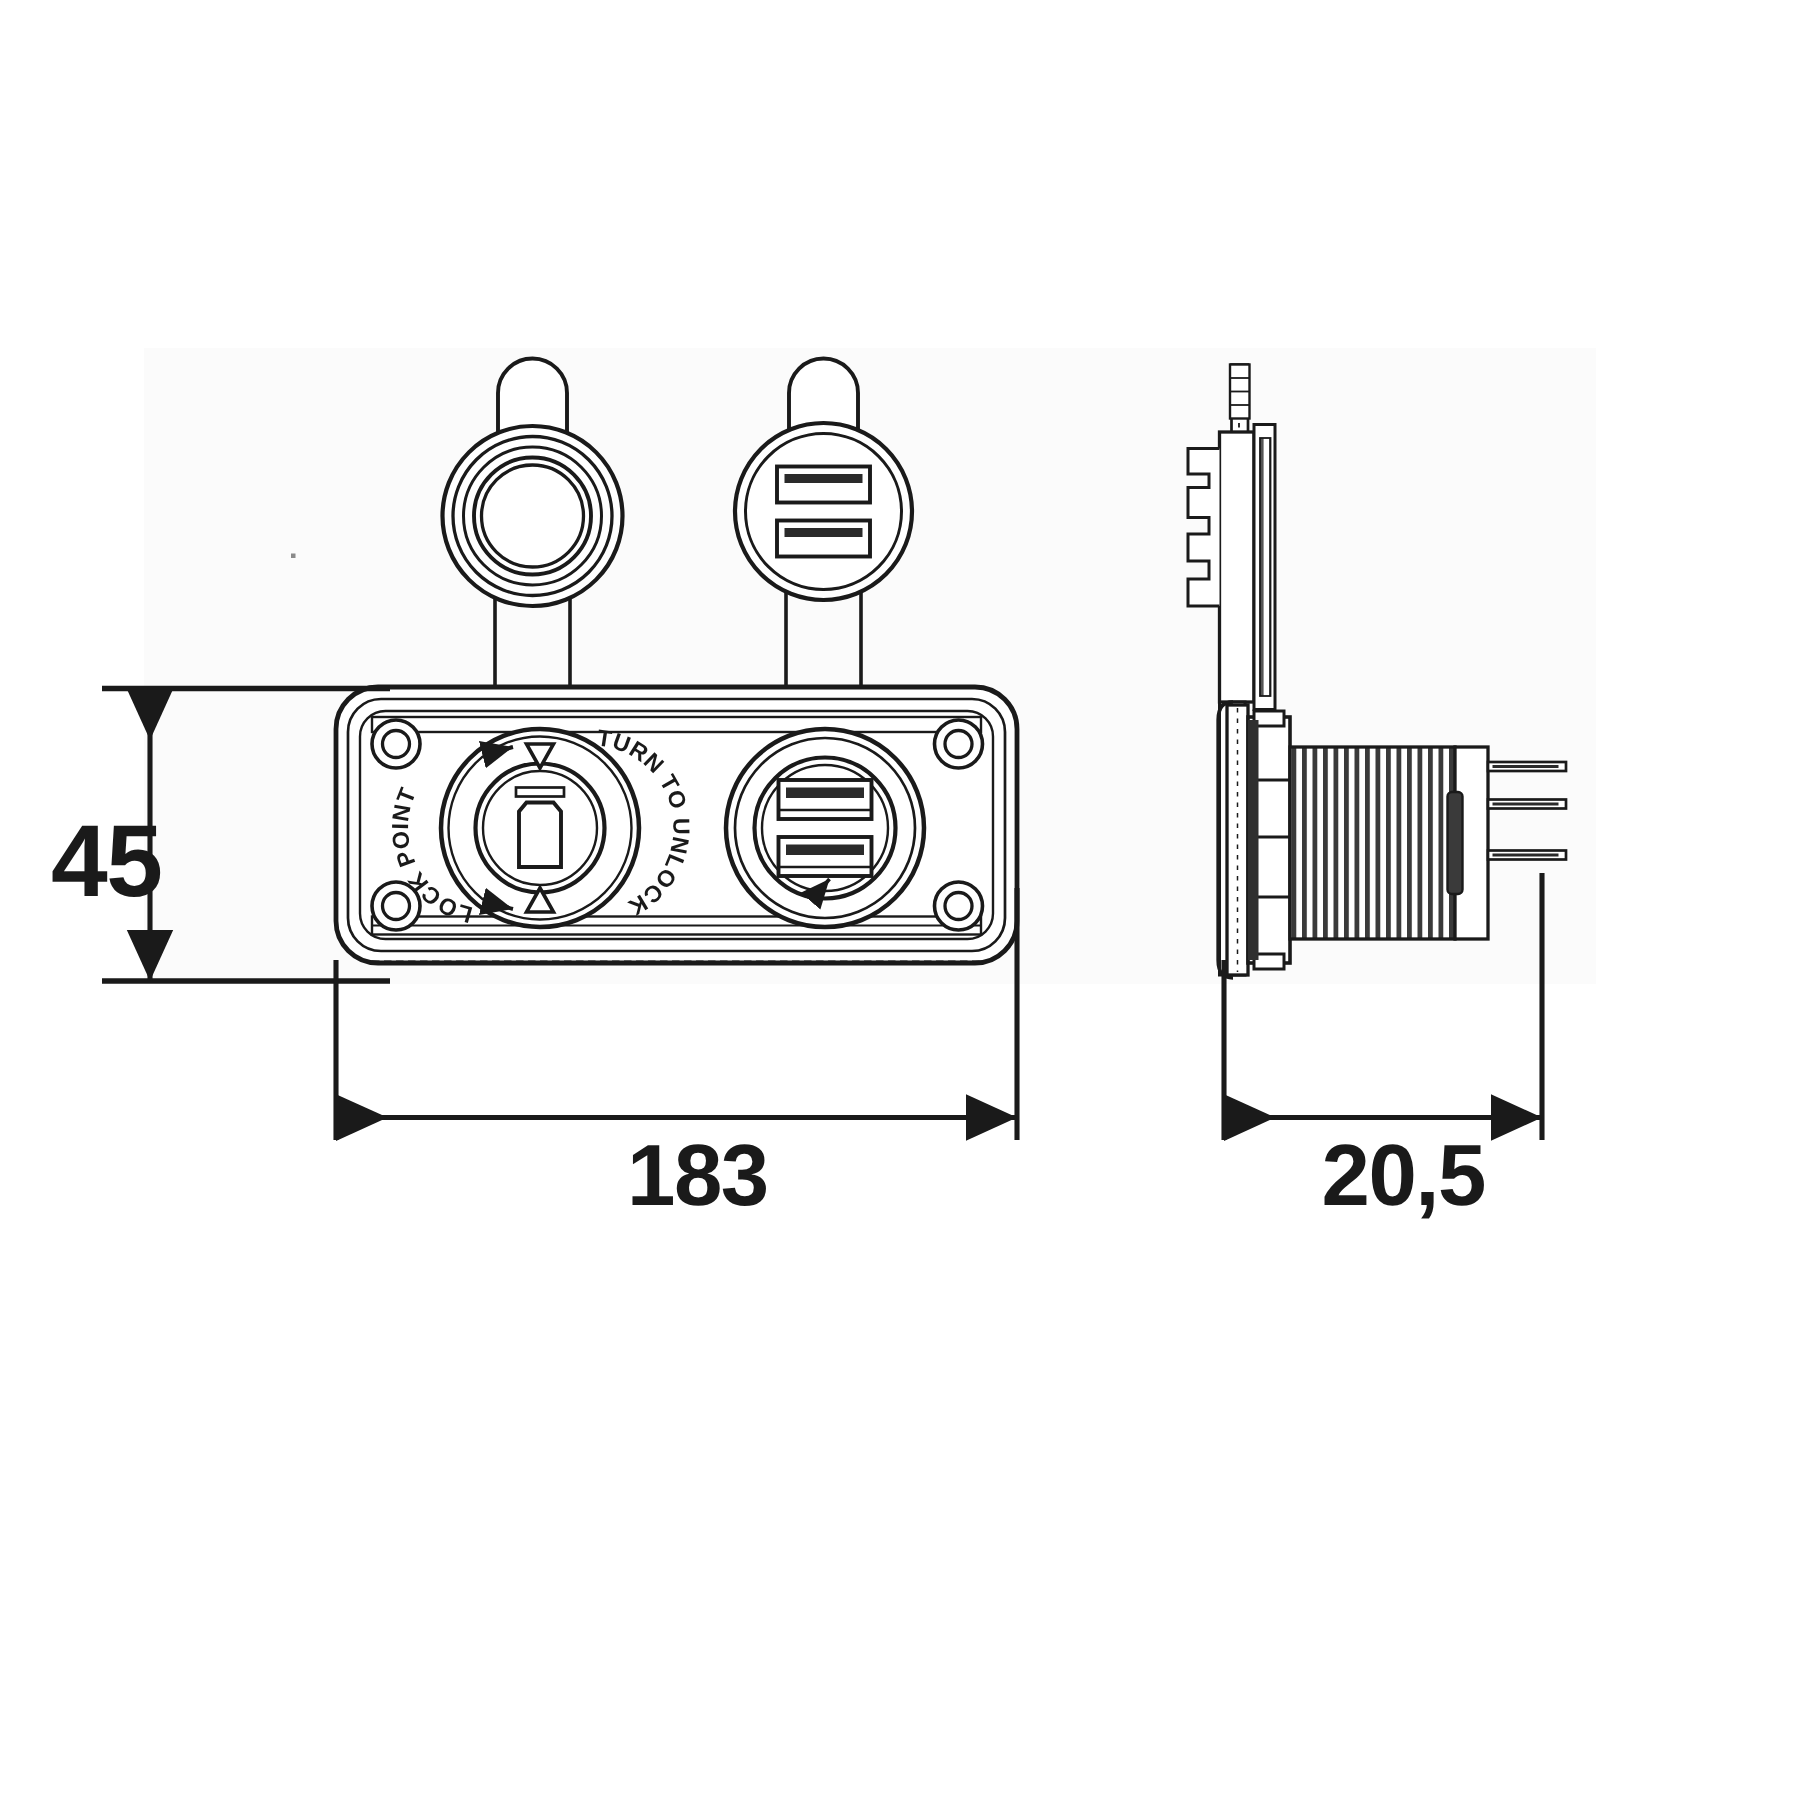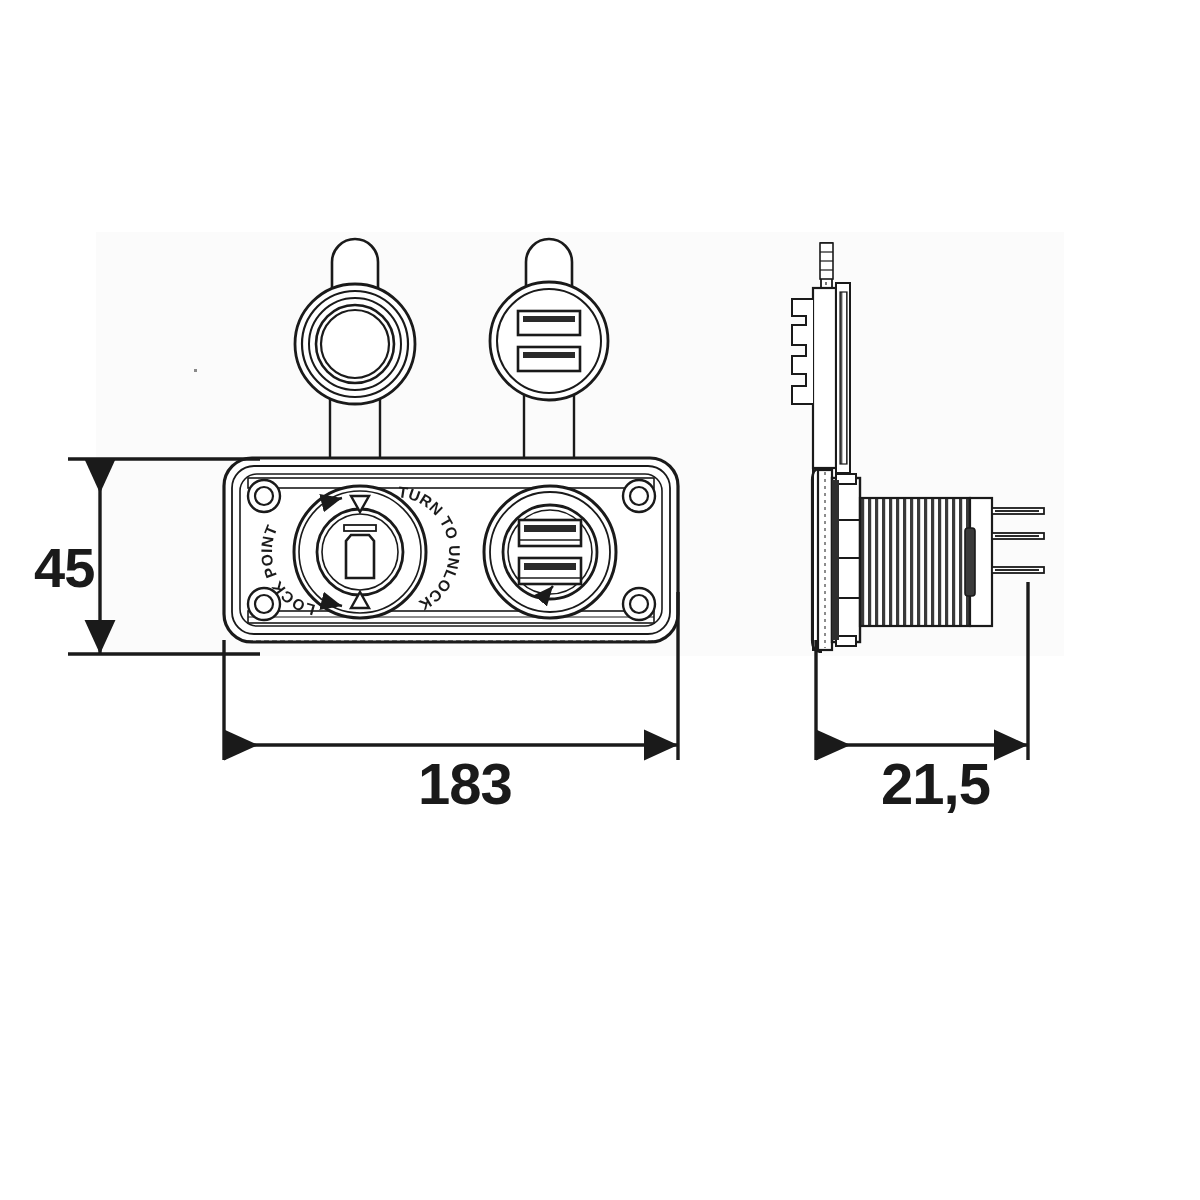--- a/index.html
+++ b/index.html
@@ -32,21 +32,21 @@
     height: 1200px;
   }
   .dim-text {
     position: absolute;
     font-family: "Liberation Sans", sans-serif;
     font-weight: bold;
     color: #1a1a1a;
     white-space: nowrap;
     line-height: 1;
   }
-  #dim-h-text { left: 34px;  top: 540px; font-size: 56px; letter-spacing: -1px; }
+  #dim-h-text { left: 34px;  top: 540px; font-size: 68px; letter-spacing: -1px; }
   #dim-w-text { left: 418px; top: 755px; font-size: 58px; letter-spacing: -1px; }
   #dim-d-text { left: 881px; top: 755px; font-size: 58px; letter-spacing: -1px; }
 </style>
 </head>
 <body>
 
 <div id="root">
 
   <div id="bg-panel"></div>
 
@@ -255,15 +255,15 @@
       <line x1="816" y1="745" x2="1028" y2="745" stroke="#1a1a1a" stroke-width="3.4" marker-start="url(#arrowL)" marker-end="url(#arrowR)"></line>
     </g>
 
     <rect x="194" y="369" width="3" height="3" fill="#8a8a8a"></rect>
   </svg>
 
   <div class="dim-text" id="dim-h-text">45</div>
 
   <div class="dim-text" id="dim-w-text">183</div>
 
-  <div class="dim-text" id="dim-d-text">21,5</div>
+  <div class="dim-text" id="dim-d-text">20,5</div>
 
 </div>
 
 </body></html>

